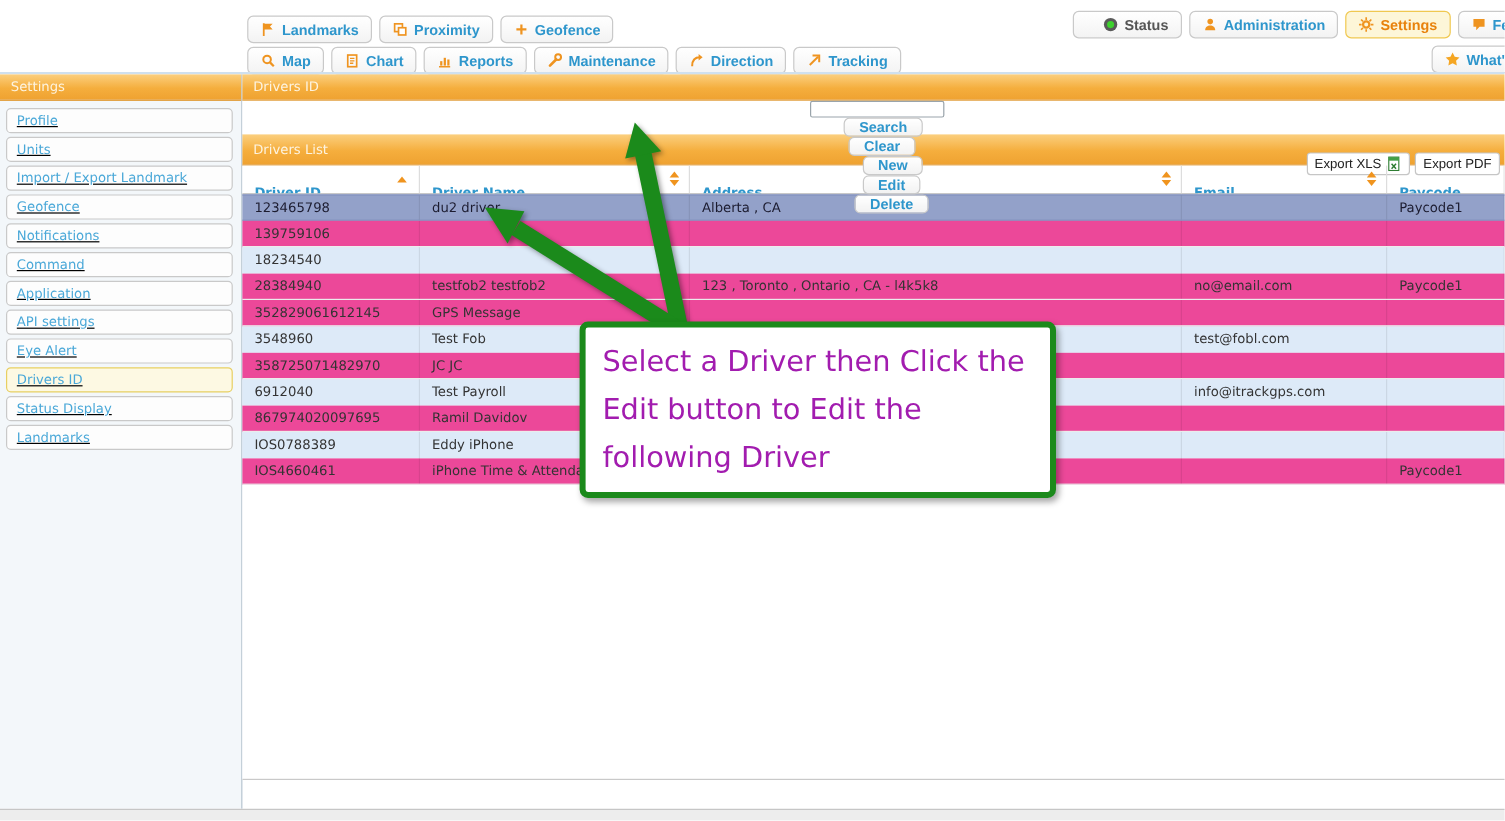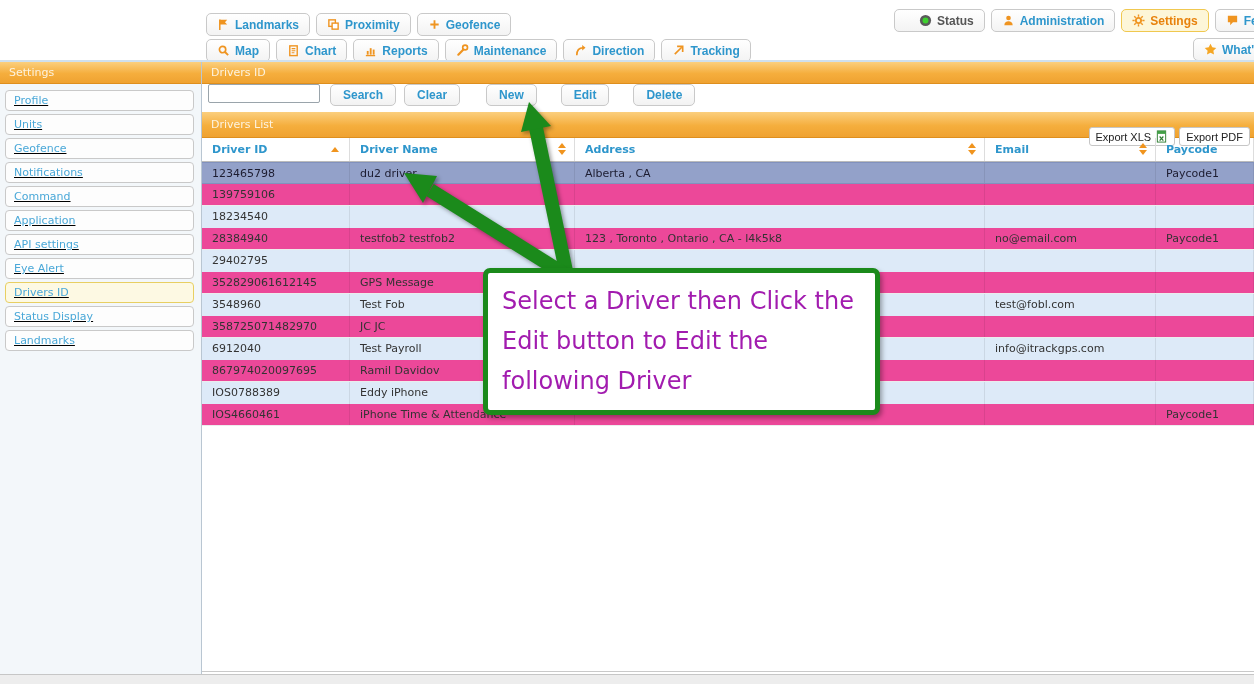--- a/index.html
+++ b/index.html
@@ -37,21 +37,21 @@
   .side-list { padding:6px 7px 0 5px;text-decoration:underline; }
   .side-item {
     height:21px; line-height:19px; margin-bottom:3px; padding:0 8px;
     background:#fdfdfd; border:1px solid #c9c9c9; border-radius:4px;
     font-size:11px; color:#4aa8d8; cursor:pointer; overflow:hidden; white-space:nowrap;
   }
   .side-item.active { background:#fdf9e3; border:1px solid #e8cf62; }
 
   
   .main { flex:1; position:relative; min-width:0; }
-  .toolbar { height:28px; background:#fff; display:flex; padding-left:6px; }
+  .toolbar { height:28px; background:#fff; display:flex; align-items:center; padding-left:6px;flex-direction:column; }
   .search-input { width:112px; height:19px; border:1px solid #9aa4ab; border-radius:2px; padding:0 4px; font-size:11px; }
   .tbtn {
     background:linear-gradient(180deg,#ffffff,#f2f2f2);
     border:1px solid #c9c9c9; border-radius:5px;
     height:22px; padding:0 12px;
     font-size:12px; font-weight:bold; color:#2e96cc; cursor:pointer;
   }
   .tbtn.search { margin-left:10px; } .tbtn.clear { margin-left:8px; }
   .tbtn.new { margin-left:26px; } .tbtn.edit,.tbtn.delete { margin-left:24px; }
   .listbar { height:26px; line-height:25px; display:flex; align-items:center; }
@@ -61,21 +61,21 @@
     background:#fff; border:1px solid #c6c6c6; border-radius:3px;
     height:19px; padding:0 6px; margin-right:4px;
     font-size:11px; color:#222; cursor:pointer;margin-top:24px;
   }
 
   
   .trow { display:grid; grid-template-columns:148px 225px 410px 171px 1fr; height:22px; }
   .trow > div { padding:4px 4px 0 10px; font-size:11px; color:#333; border-right:1px solid rgba(0,0,0,0.08);
                 overflow:hidden; white-space:nowrap; position:relative; }
   .thead { height:24px; background:#fff; border-bottom:1px solid #bbb; }
-  .thead > div { font-weight:bold; color:#2e96cc; padding-top:5px; border-right:1px solid #ddd; }
+  .thead > div { font-weight:bold; color:#2e96cc; padding-top:16px; border-right:1px solid #ddd; }
   .r.even { background:#ddeaf8; }
   .r.odd  { background:#ec4899; border-bottom:1px solid #ececec; }
   .r.selected { background:#93a1c9; border-top:1px solid #8191bd; border-bottom:1px solid #8191bd; }
   .r.selected > div { color:#1c1c30; }
   .s-asc { position:absolute; right:10px; top:9px; width:0; height:0;
            border-left:4px solid transparent; border-right:4px solid transparent; border-bottom:5px solid #f0941e; }
   .s-both { position:absolute; right:8px; top:5px; }
   .s-both i { display:block; width:0; height:0; border-left:4px solid transparent; border-right:4px solid transparent; }
   .s-both .up { border-bottom:5px solid #f0941e; margin-bottom:2px; }
   .s-both .dn { border-top:5px solid #f0941e; }
@@ -204,20 +204,21 @@
     <span>What's New</span>
   </button>
 
   <div class="content">
 
     <div class="sidebar">
       <div class="orange-bar">Settings</div>
       <div class="side-list">
         <div class="side-item">Profile</div>
         <div class="side-item">Units</div>
+        <div class="side-item">Import / Export Landmark</div>
         <div class="side-item">Geofence</div>
         <div class="side-item">Notifications</div>
         <div class="side-item">Command</div>
         <div class="side-item">Application</div>
         <div class="side-item">API settings</div>
         <div class="side-item">Eye Alert</div>
         <div class="side-item active">Drivers ID</div>
         <div class="side-item">Status Display</div>
         <div class="side-item">Landmarks</div>
       </div>
@@ -288,27 +289,20 @@
           <div></div>
           <div></div>
       </div>
       <div class="trow r odd">
         <div>28384940</div>
           <div>testfob2 testfob2</div>
           <div>123 , Toronto , Ontario , CA - l4k5k8</div>
           <div>no@email.com</div>
           <div>Paycode1</div>
       </div>
-      <div class="trow r even">
-        <div>29402795</div>
-          <div></div>
-          <div></div>
-          <div></div>
-          <div></div>
-      </div>
       <div class="trow r odd">
         <div>352829061612145</div>
           <div>GPS Message</div>
           <div></div>
           <div></div>
           <div></div>
       </div>
       <div class="trow r even">
         <div>3548960</div>
           <div>Test Fob</div>

